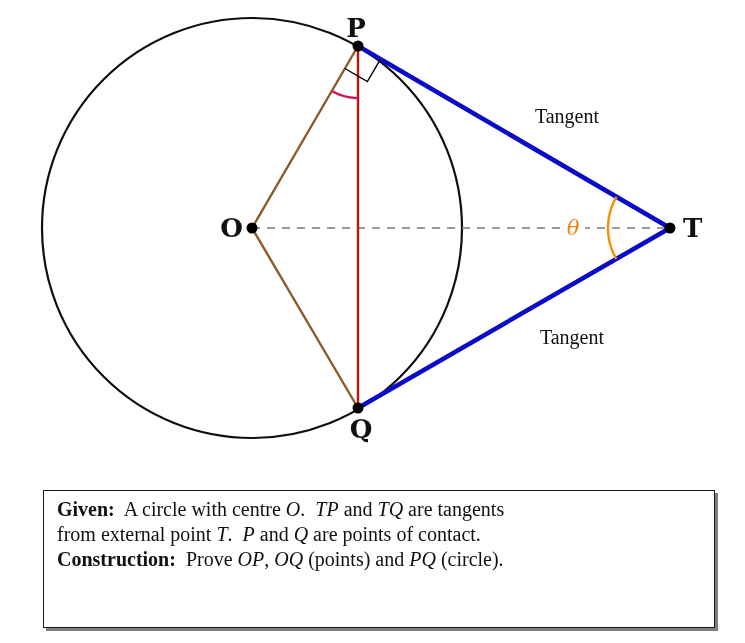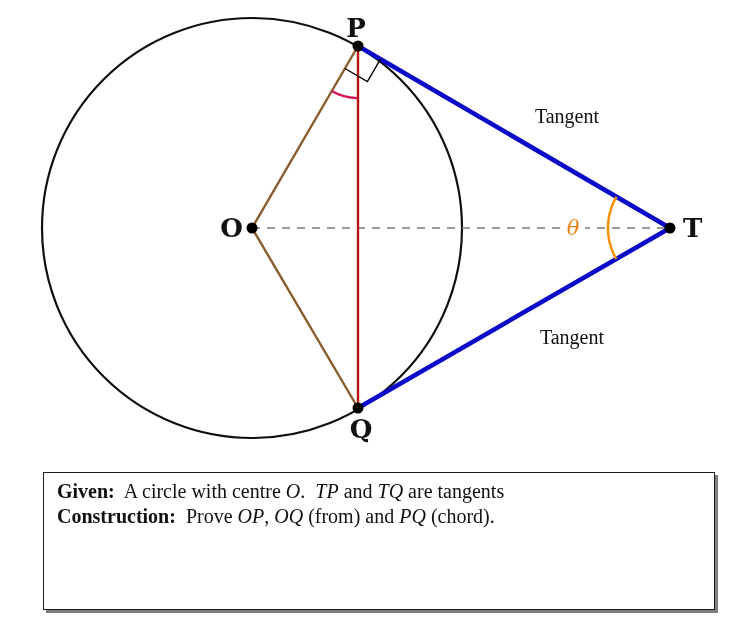--- a/index.html
+++ b/index.html
@@ -5,21 +5,21 @@
   html, body { margin: 0; padding: 0; background: #ffffff; }
   body { width: 745px; height: 643px; }
   .page { position: relative; width: 745px; height: 643px; background: #ffffff; overflow: hidden; }
   #diagram { position: absolute; left: 0; top: 0; }
 
   .point-label  { font-family: "DejaVu Serif", "Liberation Serif", serif; font-weight: bold; font-size: 26px; fill: #111111; }
   .tangent-label{ font-family: "Liberation Serif", "DejaVu Serif", serif; font-size: 20px; fill: #111111; }
   .theta-label  { font-family: "DejaVu Serif", "Liberation Serif", serif; font-style: italic; font-size: 21px; }
 
   .info-box {
-    position: absolute; left: 43px; top: 472px; width: 672px; height: 138px;
+    position: absolute; left: 43px; top: 490px; width: 672px; height: 138px;
     box-sizing: border-box; background: #ffffff;
     border: 1.6px solid #1b1b1b;
     box-shadow: 3px 3px 0 rgba(95,95,95,0.8);
     padding: 6px 12px 0 13px;
   }
   .info-box p {
     margin: 0; font-family: "Liberation Serif", "DejaVu Serif", serif;
     font-size: 20px; line-height: 24.8px; color: #111111; white-space: pre-wrap;
   }
   .info-box .b { font-weight: bold; }
@@ -49,15 +49,16 @@
       <circle cx="358" cy="46" r="5.5" fill="#000000"></circle>
       <text x="356" y="37" text-anchor="middle" class="point-label">P</text>
       <circle cx="358" cy="408" r="5.5" fill="#000000"></circle>
       <text x="361" y="438" text-anchor="middle" class="point-label">Q</text>
       <circle cx="670" cy="228" r="5.5" fill="#000000"></circle>
       <text x="683" y="237" text-anchor="start" class="point-label">T</text>
     </svg>
 
   <div class="info-box">
     <p><span class="b">Given:</span><span>  A circle with centre </span><span class="i">O</span><span>.  </span><span class="i">TP</span><span> and </span><span class="i">TQ</span><span> are tangents</span></p>
-    <p><span class="b">Construction:</span><span>  Prove </span><span class="i">OP</span><span>, </span><span class="i">OQ</span><span> (from) and </span><span class="i">PQ</span><span> (chord).</span></p>
+    <p><span>from external point </span><span class="i">T</span><span>.  </span><span class="i">P</span><span> and </span><span class="i">Q</span><span> are points of contact.</span></p>
+    <p><span class="b">Construction:</span><span>  Prove </span><span class="i">OP</span><span>, </span><span class="i">OQ</span><span> (points) and </span><span class="i">PQ</span><span> (circle).</span></p>
   </div>
 </div>
 
 </body></html>

